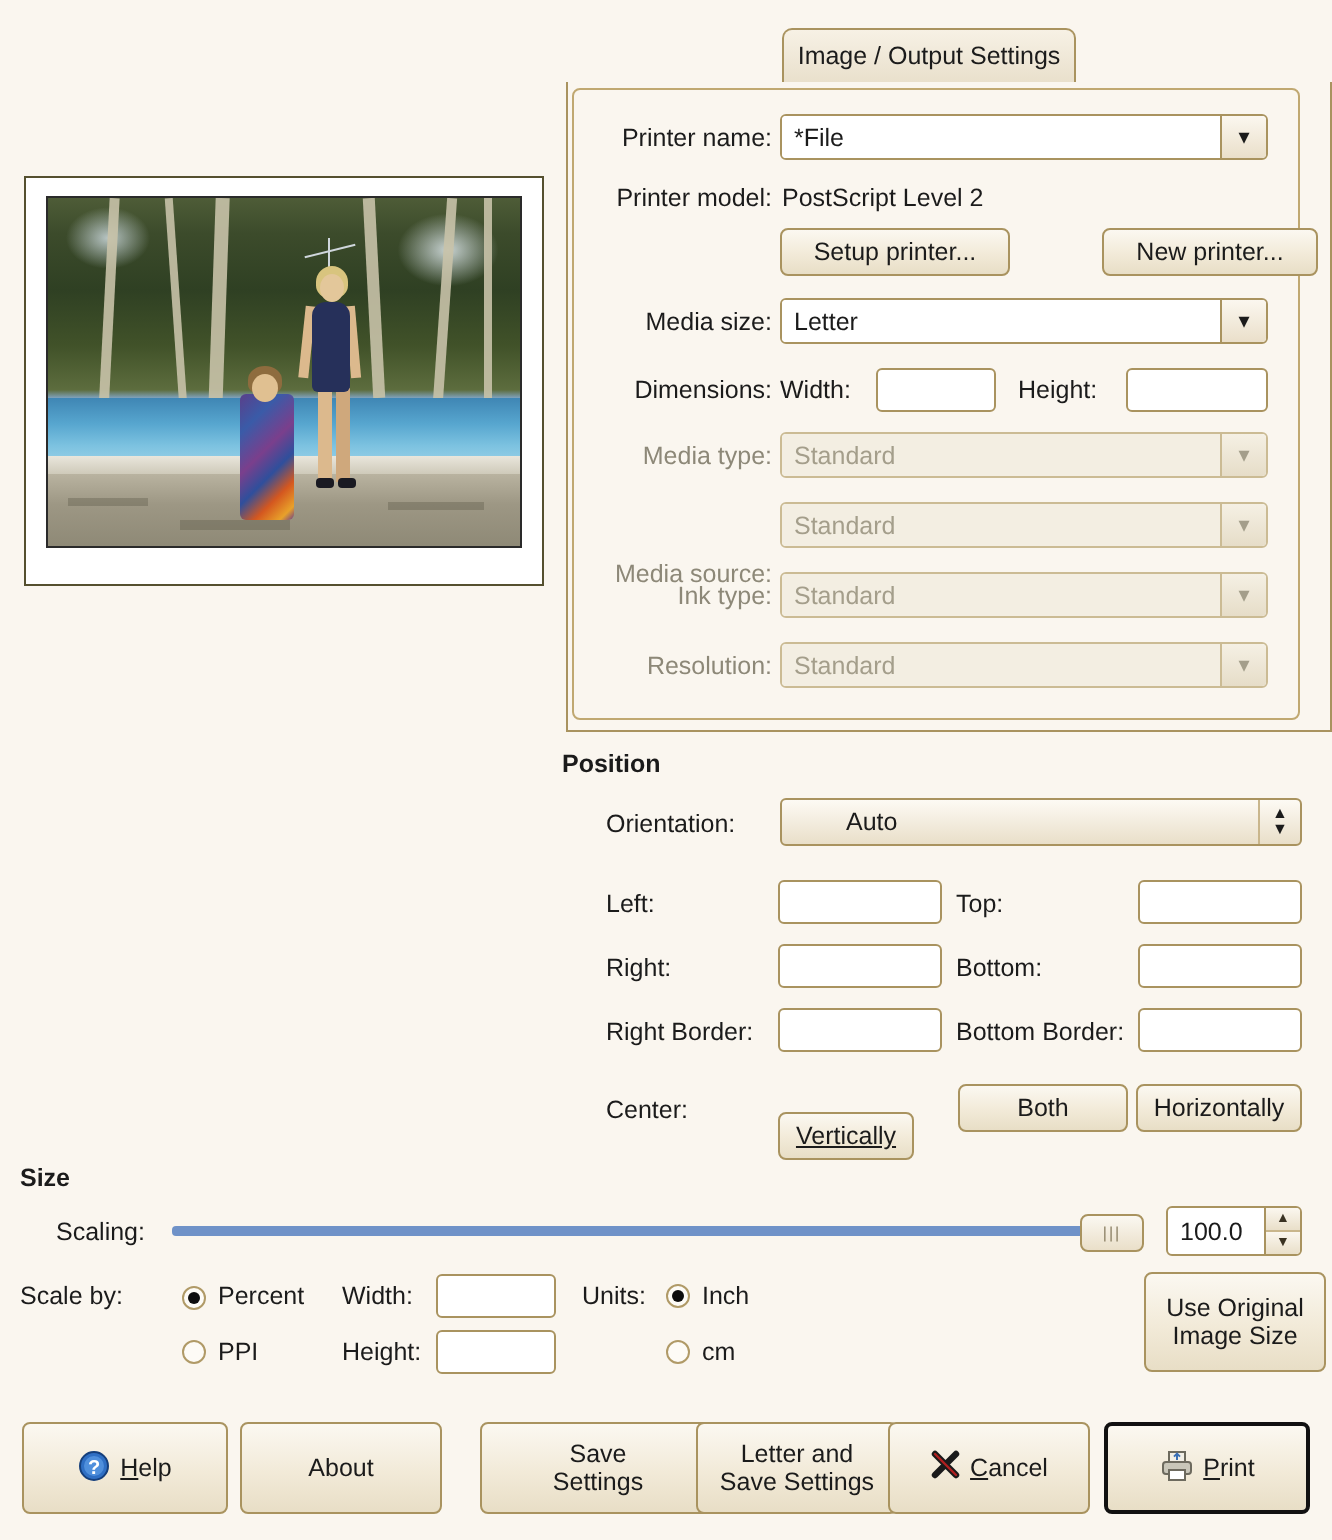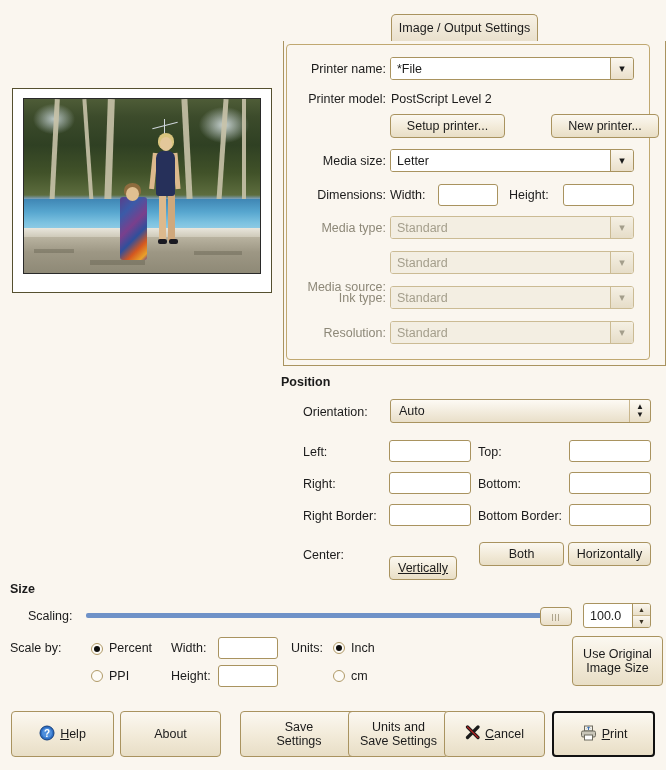--- a/index.html
+++ b/index.html
@@ -146,21 +146,21 @@
   }
   .combo.disabled{border-color:#cbbb94;}
   .combo.disabled .val{background:#f3eee2;color:#a49e8b;}
   .combo.disabled .arrowbox{border-left-color:#cbbb94;background:linear-gradient(to bottom,#f5f0e4,#e6ddc8);color:#a49e8b;}
 
   .spincombo{
     display:flex;align-items:stretch;
     border:1px solid #a9935f;
     border-radius:3px;
     background:linear-gradient(to bottom,#fdfaf4,#e9dfc9);
-    box-sizing:border-box;height:24px;overflow:hidden;
+    box-sizing:border-box;height:24px;overflow:hidden;padding-left:24px;
   }
   .spincombo .val{flex:1;display:flex;align-items:center;padding-left:8px;font-size:12.5px;}
   .spincombo .arrows{
     width:20px;border-left:1px solid #c8b party;
     display:flex;flex-direction:column;align-items:center;justify-content:center;
     line-height:7px;font-size:9px;
   }
 
   
   .entry{
@@ -438,21 +438,21 @@
   <div class="btn action" style="left:120px;width:101px;">
     <span>About</span>
   </div>
 
   <div class="btn action multiline" style="left:228px;width:118px;">
     <span>Save</span>
     <span>Settings</span>
   </div>
 
   <div class="btn action multiline" style="left:336px;width:101px;">
-    <span>Units and</span>
+    <span>Letter and</span>
     <span>Save Settings</span>
   </div>
 
   <div class="btn action" style="left:444px;width:101px;">
     <span class="ic">
       <svg width="15" height="15" viewBox="0 0 15 15">
         <path d="M2.5 2 L13 12.5 M13 2 L2.5 12.5" stroke="#1a1a1a" stroke-width="3.2" stroke-linecap="round"></path>
         <path d="M2.5 2 L13 12.5" stroke="#b02020" stroke-width="1.2" stroke-linecap="round"></path>
       </svg>
     </span>

